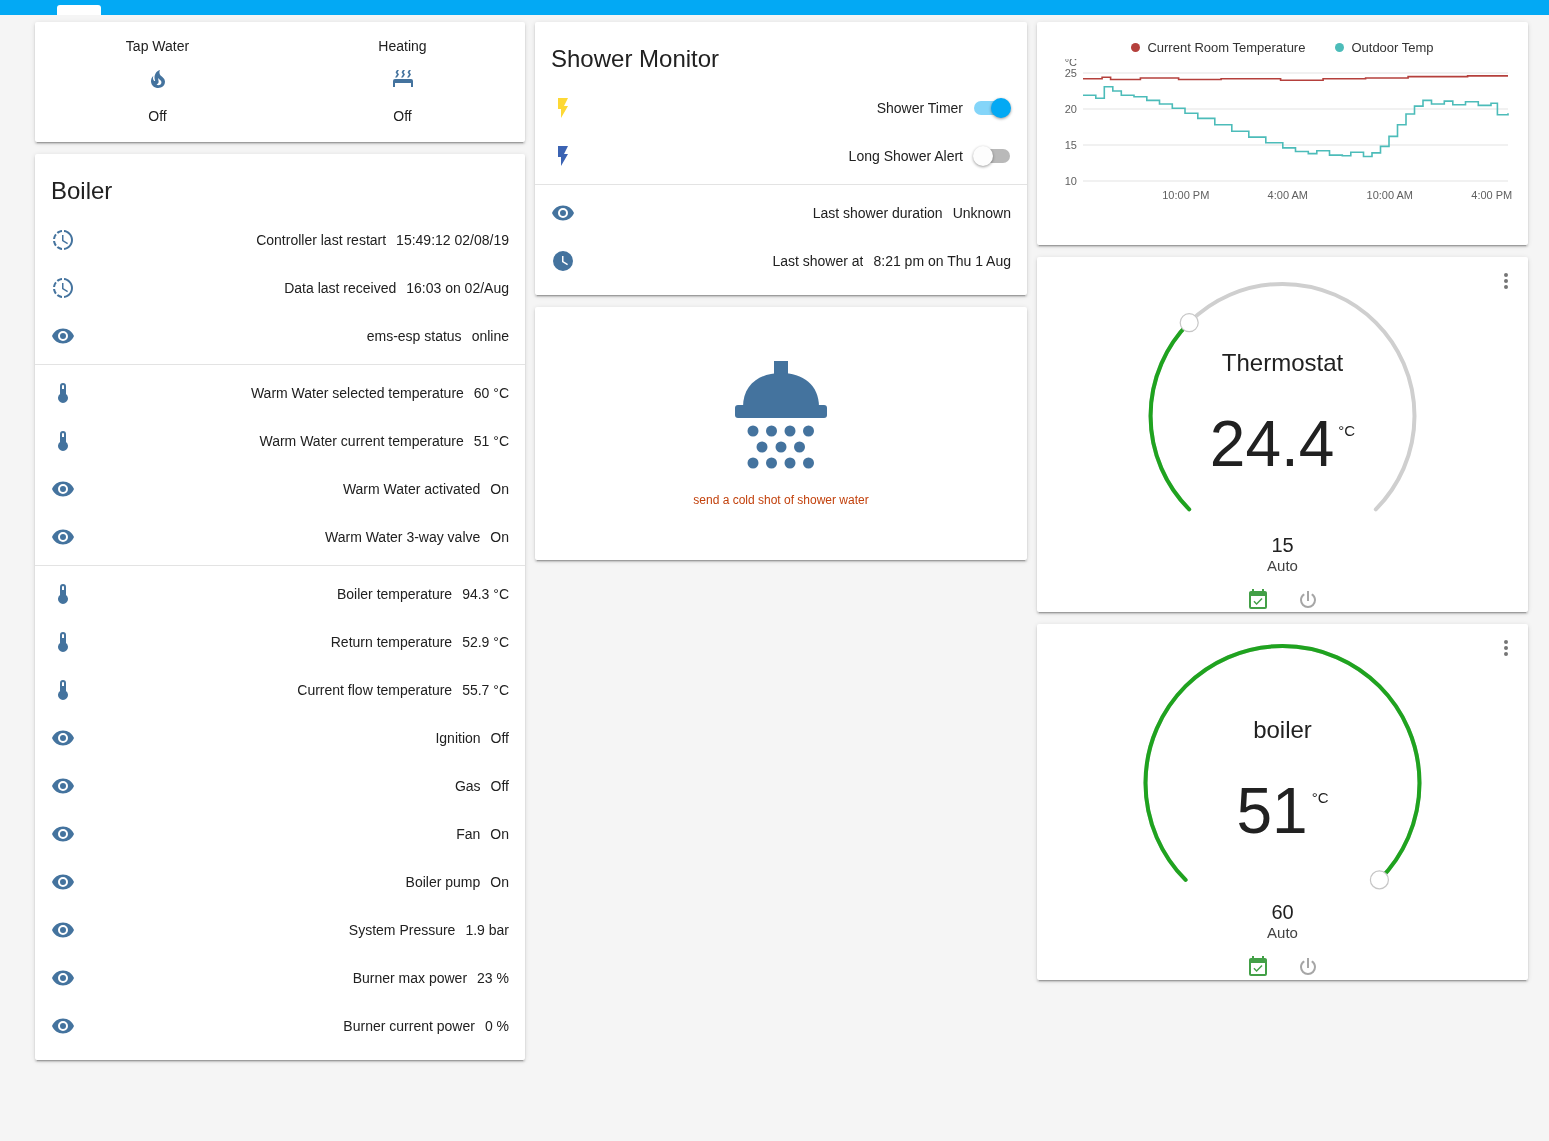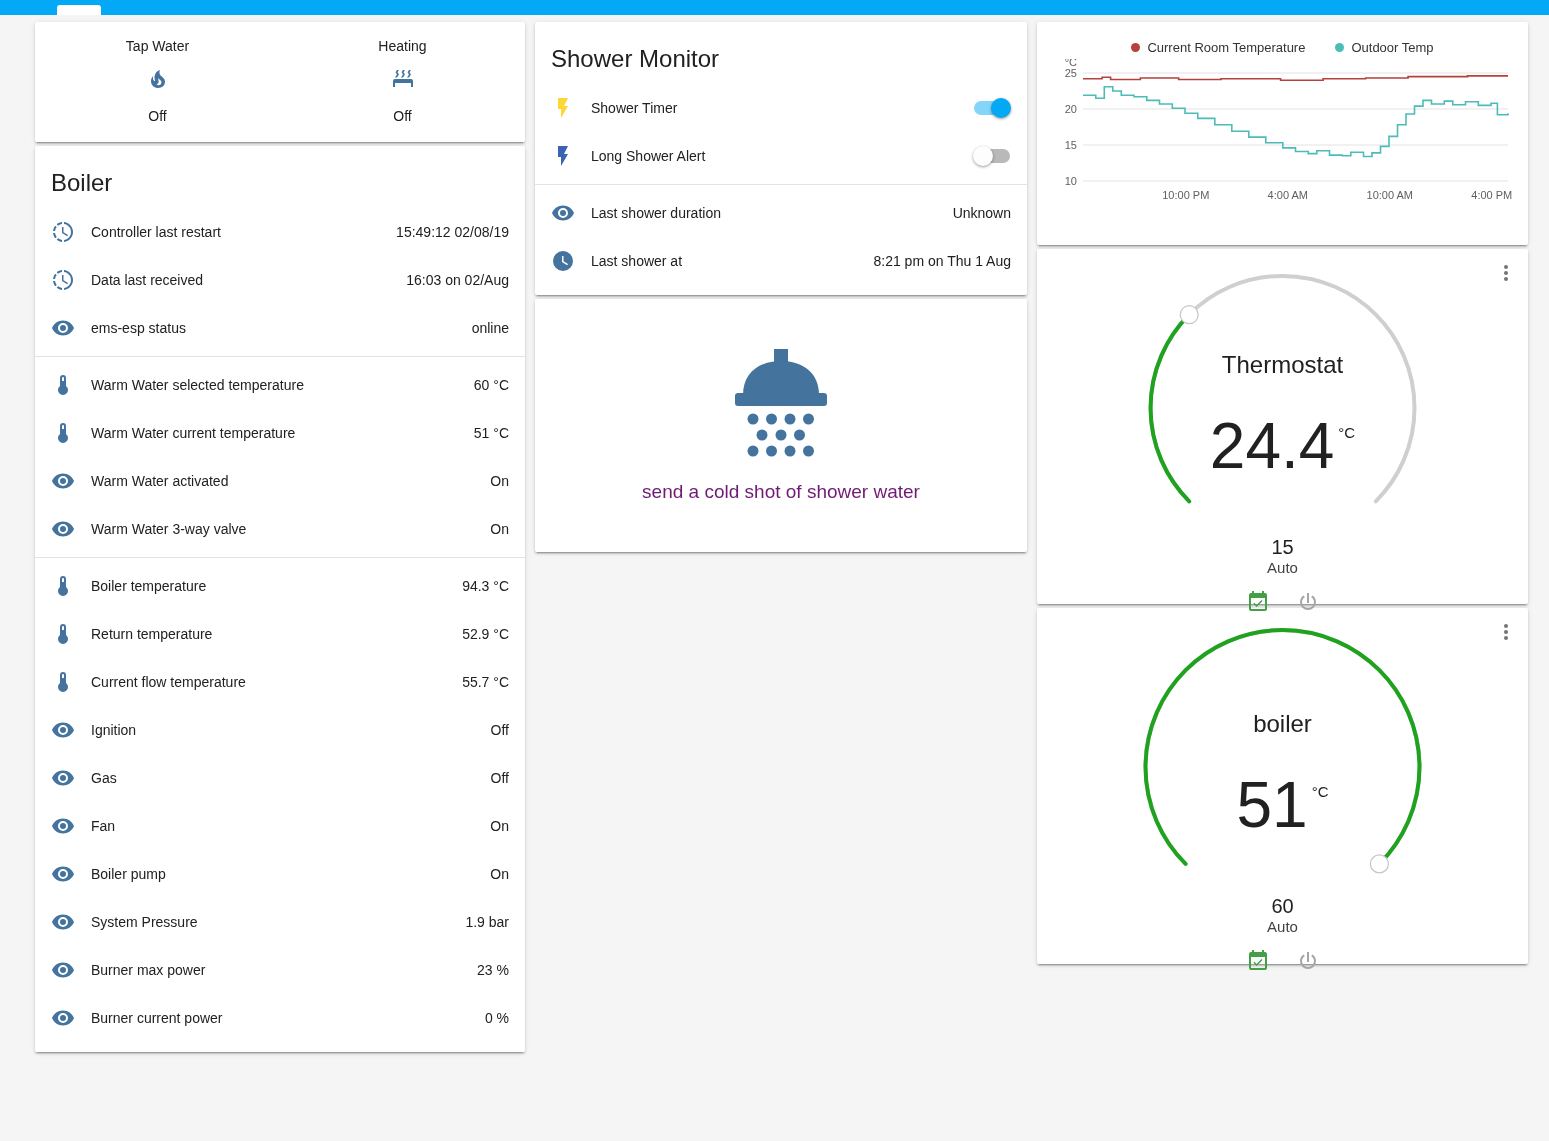--- a/index.html
+++ b/index.html
@@ -5,60 +5,60 @@
   html,body{margin:0;padding:0;}
   body{
     width:1549px;height:1141px;overflow:hidden;
     background:#f5f5f5;color:#212121;
     font-family:"Liberation Sans", sans-serif;
     -webkit-font-smoothing:antialiased;
   }
   .topbar{height:15px;background:#03a9f4;position:relative;}
   .topbar-tab{position:absolute;left:57px;top:5px;width:44px;height:10px;background:#fff;border-radius:3px 3px 0 0;}
   .layout{display:grid;grid-template-columns:490px 492px 491px;gap:12px 10px;padding:7px 0 0 35px;align-items:start;}
-  .col{display:flex;flex-direction:column;gap:4px;min-width:0;}
+  .col{display:flex;flex-direction:column;gap:12px;min-width:0;}
   .card{
     background:#fff;border-radius:2px;box-sizing:border-box;
     box-shadow:0 2px 2px 0 rgba(0,0,0,.14),0 1px 5px 0 rgba(0,0,0,.12),0 3px 1px -2px rgba(0,0,0,.2);
   }
   .card-title{font-size:24px;font-weight:400;line-height:30px;padding:22px 16px 10px;color:#212121;}
   
   .glance-card{display:flex;padding:16px 0 18px;}
   .glance-item{flex:1;display:flex;flex-direction:column;align-items:center;gap:13px;cursor:pointer;}
   .glance-label,.glance-state{font-size:14px;color:#212121;}
   
-  .entity-row{display:flex;align-items:center;height:48px;padding:0 16px;cursor:pointer;}
+  .entity-row{display:flex;align-items:center;height:48px;padding:0 16px;cursor:pointer;text-align:right;}
   .row-icon{width:40px;flex:0 0 auto;display:flex;align-items:center;}
   .row-label{flex:1;font-size:14px;color:#212121;white-space:nowrap;overflow:hidden;text-overflow:ellipsis;}
   .row-value{font-size:14px;color:#212121;margin-left:10px;white-space:nowrap;}
   .divider{border-top:1px solid #e3e3e3;margin:4px 0;}
   .rows-block{padding-bottom:10px;}
   
   .toggle{position:relative;width:38px;height:20px;flex:0 0 auto;cursor:pointer;margin-left:10px;}
   .toggle .track{position:absolute;top:3px;left:1px;right:1px;height:14px;border-radius:8px;background:#b9b9b9;}
   .toggle.on .track{background:#84d5f9;}
   .toggle .knob{position:absolute;top:0;left:0;width:20px;height:20px;border-radius:50%;background:#fdfdfd;box-shadow:0 1px 3px rgba(0,0,0,.4);}
   .toggle.on .knob{left:auto;right:0;background:#03a9f4;}
   
   .shower-action{height:253px;display:flex;flex-direction:column;align-items:center;justify-content:center;gap:22px;cursor:pointer;}
-  .shower-text{font-size:19px;color:#701a75;}
+  .shower-text{font-size:12px;color:#c2410c;}
   
   .chart-card{height:223px;padding:10px 12px 0;}
   .legend{display:flex;justify-content:center;align-items:flex-end;gap:30px;font-size:13px;color:#333;padding:8px 0 4px;}
   .legend-item{display:flex;align-items:center;gap:7px;}
   .legend-dot{width:9px;height:9px;border-radius:50%;display:inline-block;}
   #chart-svg{width:467px;height:172px;display:block;}
   #chart-svg text{font-size:11px;fill:#606060;font-family:"Liberation Sans",sans-serif;}
   
   .dial-card{position:relative;}
   .dial-card.thermo{height:355px;}
   .dial-card.boilerdial{height:356px;}
   .dial-svg{position:absolute;top:0;left:0;width:491px;height:341px;}
   .menu-btn{position:absolute;top:8px;right:6px;width:32px;height:32px;display:flex;align-items:center;justify-content:center;cursor:pointer;z-index:3;}
-  .dial-text{position:absolute;top:18px;left:0;right:0;text-align:center;z-index:2;}
+  .dial-text{position:absolute;top:8px;left:0;right:0;text-align:center;z-index:2;}
   .dial-title{padding-top:84px;font-size:24px;line-height:28px;color:#212121;}
   .dial-value{margin-top:28px;font-size:64px;line-height:78px;color:#212121;}
   .dial-value .unit{font-size:15px;display:inline-block;transform:translateY(-30px);margin-left:4px;}
   .dial-target{margin-top:33px;font-size:20px;line-height:24px;}
   .dial-mode{font-size:15px;line-height:18px;color:#424242;}
   .dial-actions{margin-top:12px;display:flex;justify-content:center;gap:24px;}
   .dial-actions .action{width:26px;height:26px;display:flex;align-items:center;justify-content:center;cursor:pointer;}
 </style>
 </head>
 <body>

